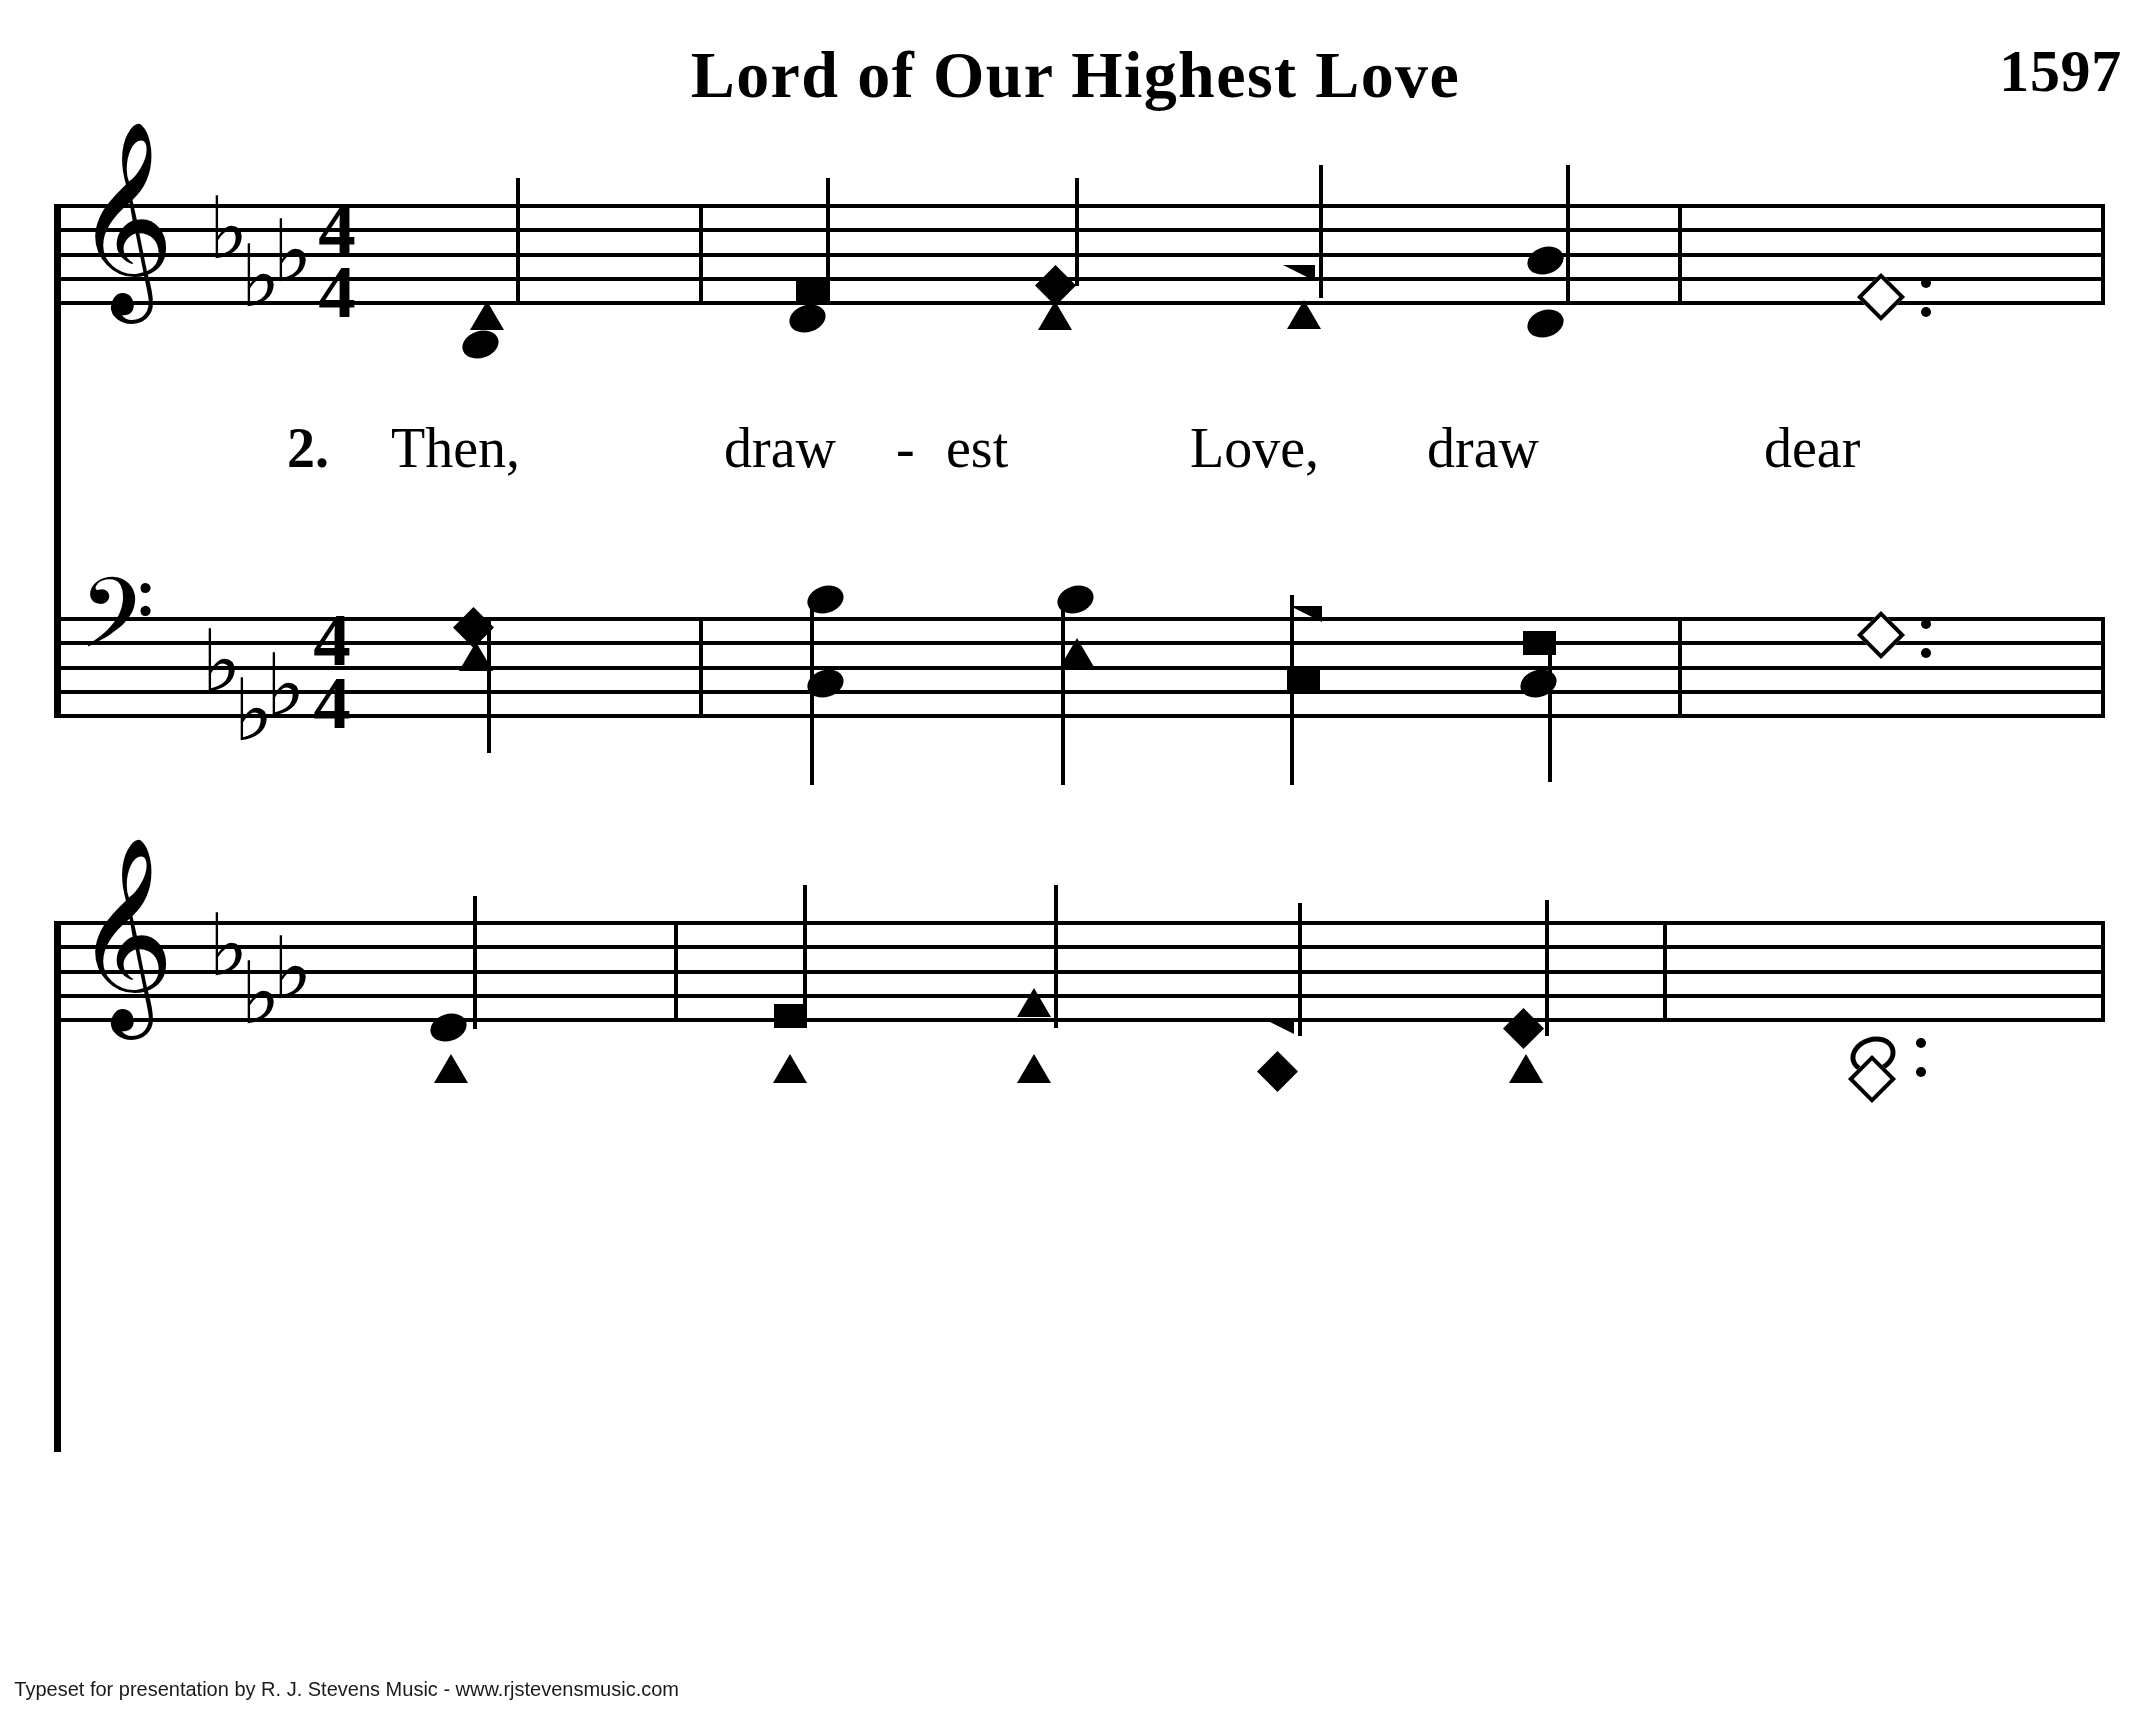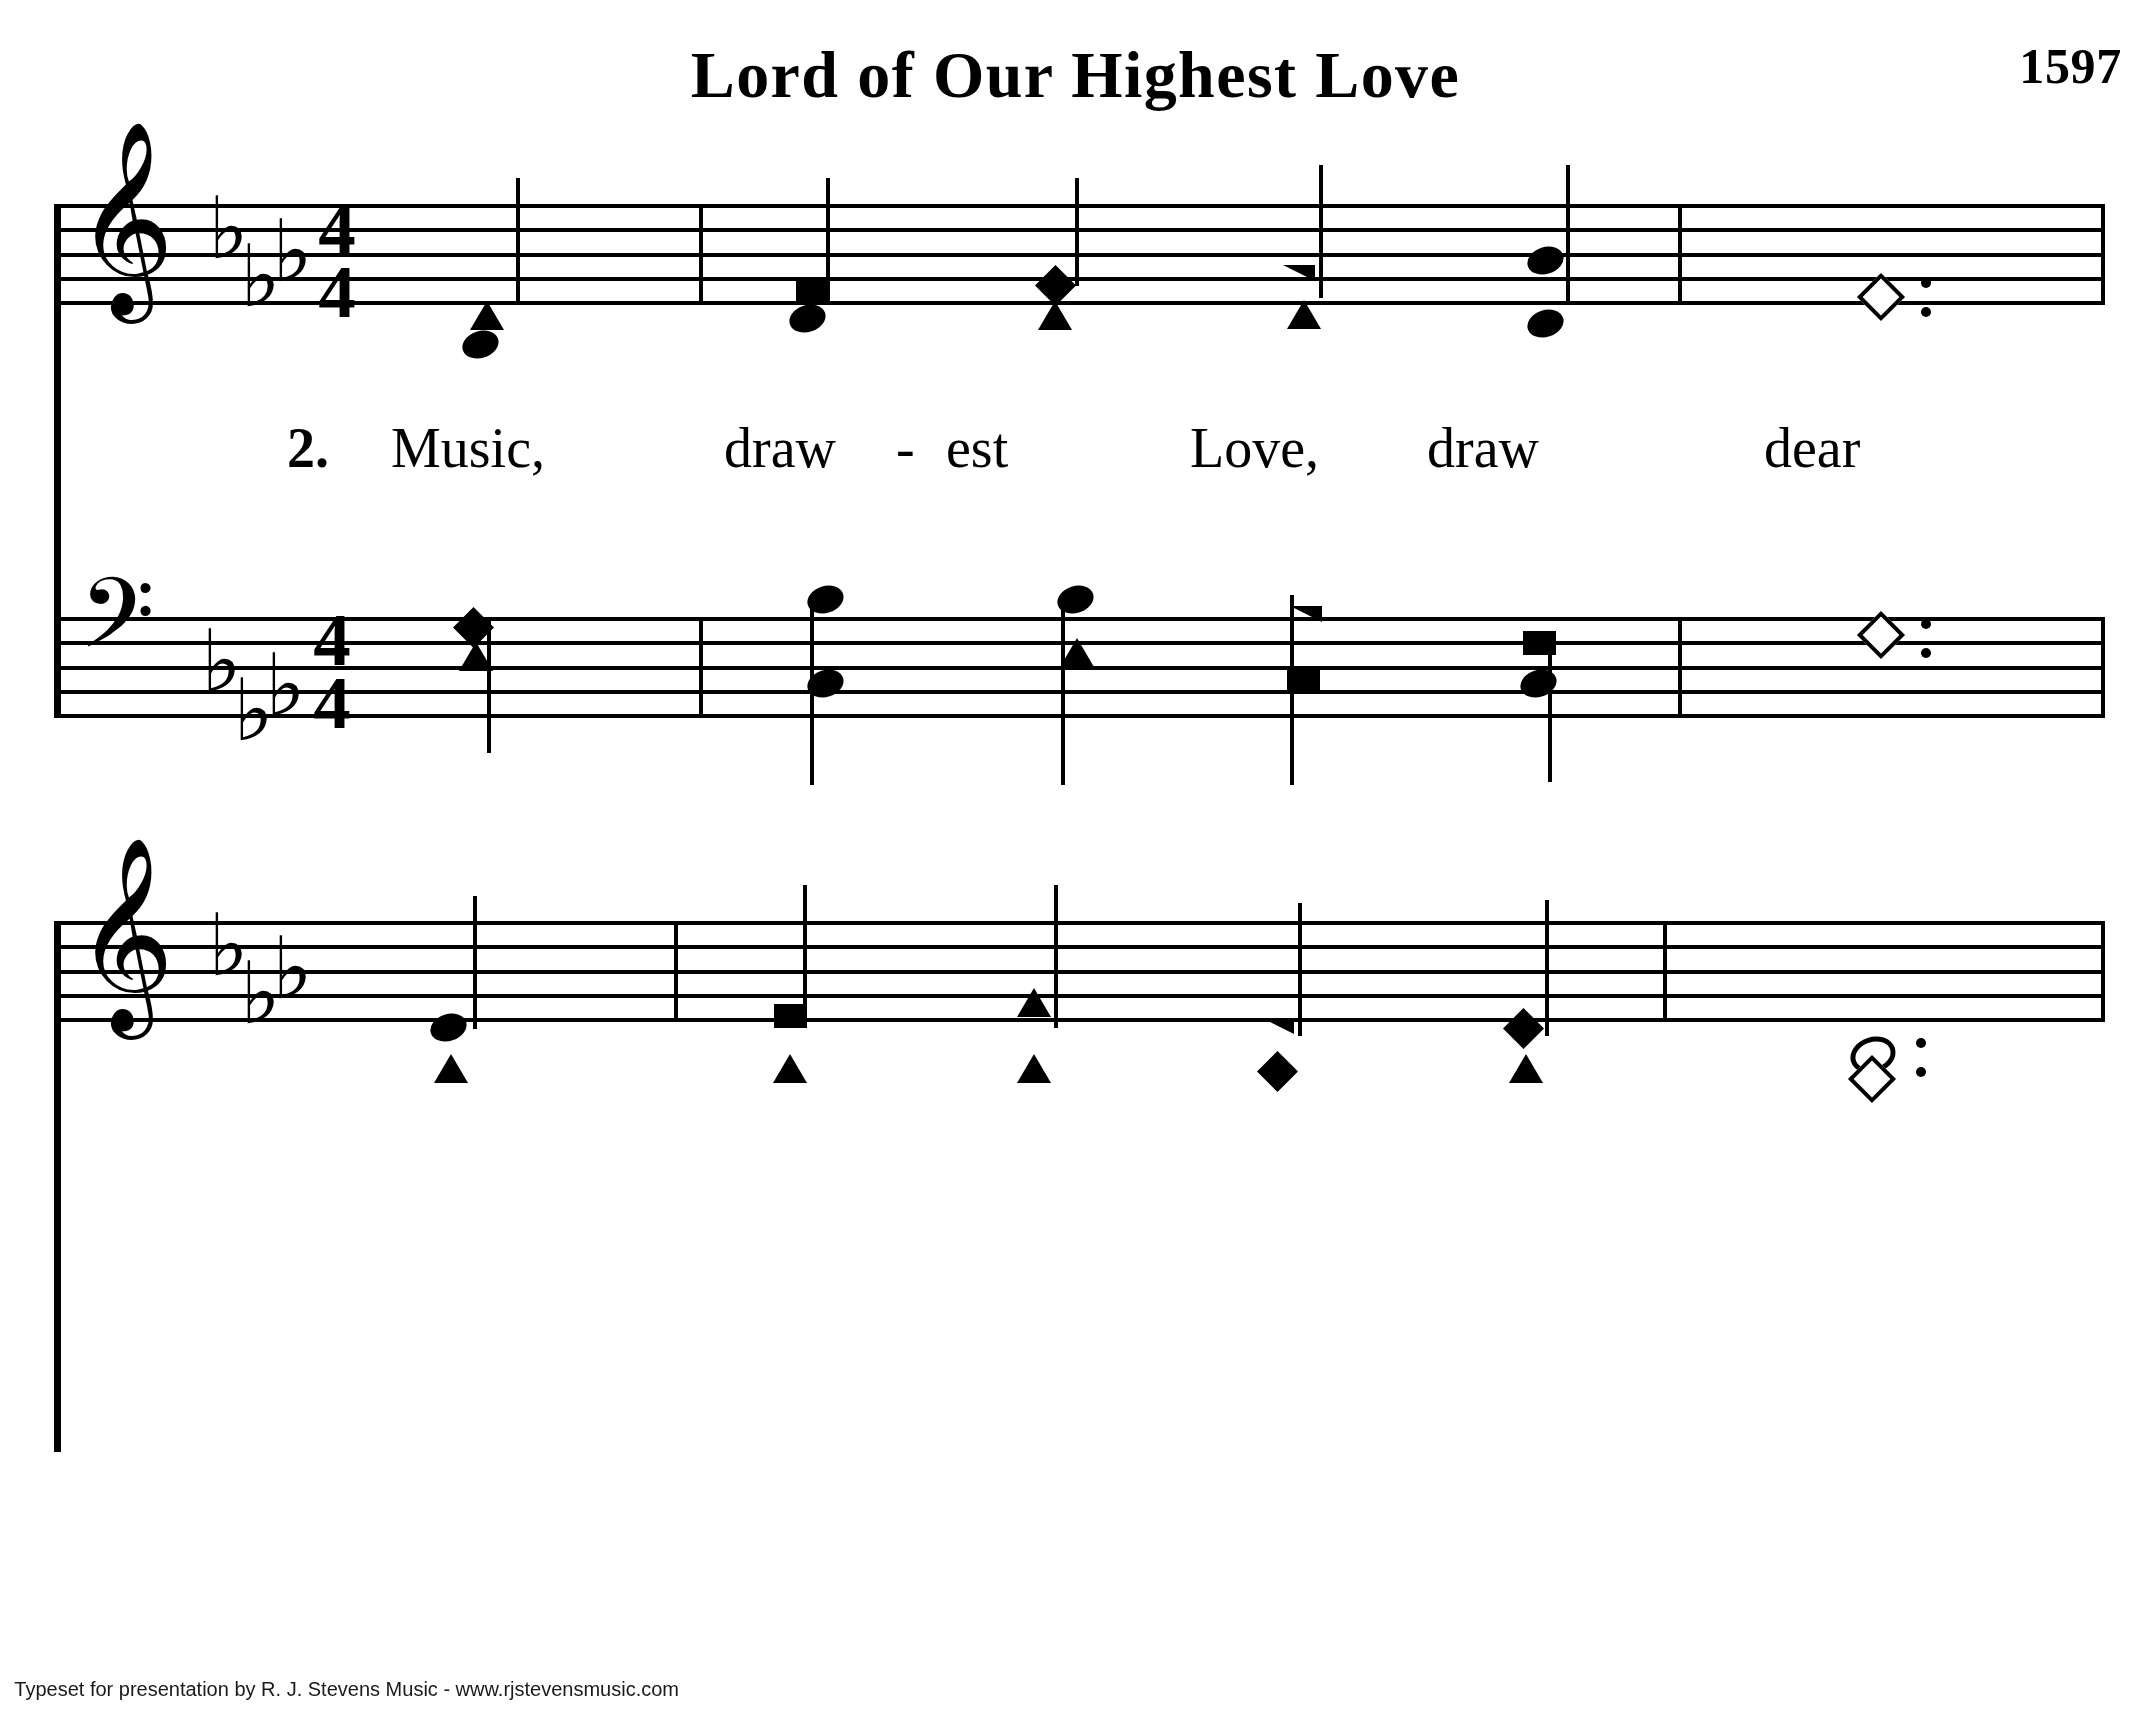--- a/index.html
+++ b/index.html
@@ -34,21 +34,21 @@
     font-size: 66px;
     letter-spacing: 1.4px;
     white-space: nowrap;
   }
   .hymn-number {
     position: absolute;
     right: 29px;
     top: 0;
     font-family: "Liberation Serif", serif;
     font-weight: bold;
-    font-size: 50px;
+    font-size: 60px;
     letter-spacing: 0.7px;
   }
 
   
   .system {
     position: absolute;
     left: 0;
     width: 2151px;
   }
   .staff {
@@ -258,21 +258,21 @@
   <div class="nh oval" style="left:1527px;top:247px;"></div>
   <div class="nh oval" style="left:1527px;top:310px;"></div>
 
   <div class="nh diamond-open" style="left:1864px;top:280px;"></div>
   <div class="nh tri-up" style="left:1862px;top:285px;border-bottom-color:#000;opacity:0;"></div>
   <div class="dot" style="left:1921px;top:278px;"></div>
   <div class="dot" style="left:1921px;top:307px;"></div>
 
   <div class="lyric-line" style="top:416px;">
     <span class="lyric verse-num" style="left:287px;">2.</span>
-    <span class="lyric" style="left:391px;">Music,</span>
+    <span class="lyric" style="left:391px;">Then,</span>
     <span class="lyric" style="left:724px;">draw</span>
     <span class="lyric" style="left:896px;">-</span>
     <span class="lyric" style="left:946px;">est</span>
     <span class="lyric" style="left:1190px;">Love,</span>
     <span class="lyric" style="left:1427px;">draw</span>
     <span class="lyric" style="left:1764px;">dear</span>
   </div>
 
   <div class="staff" style="top:617px;">
     <div class="line l0"></div>

